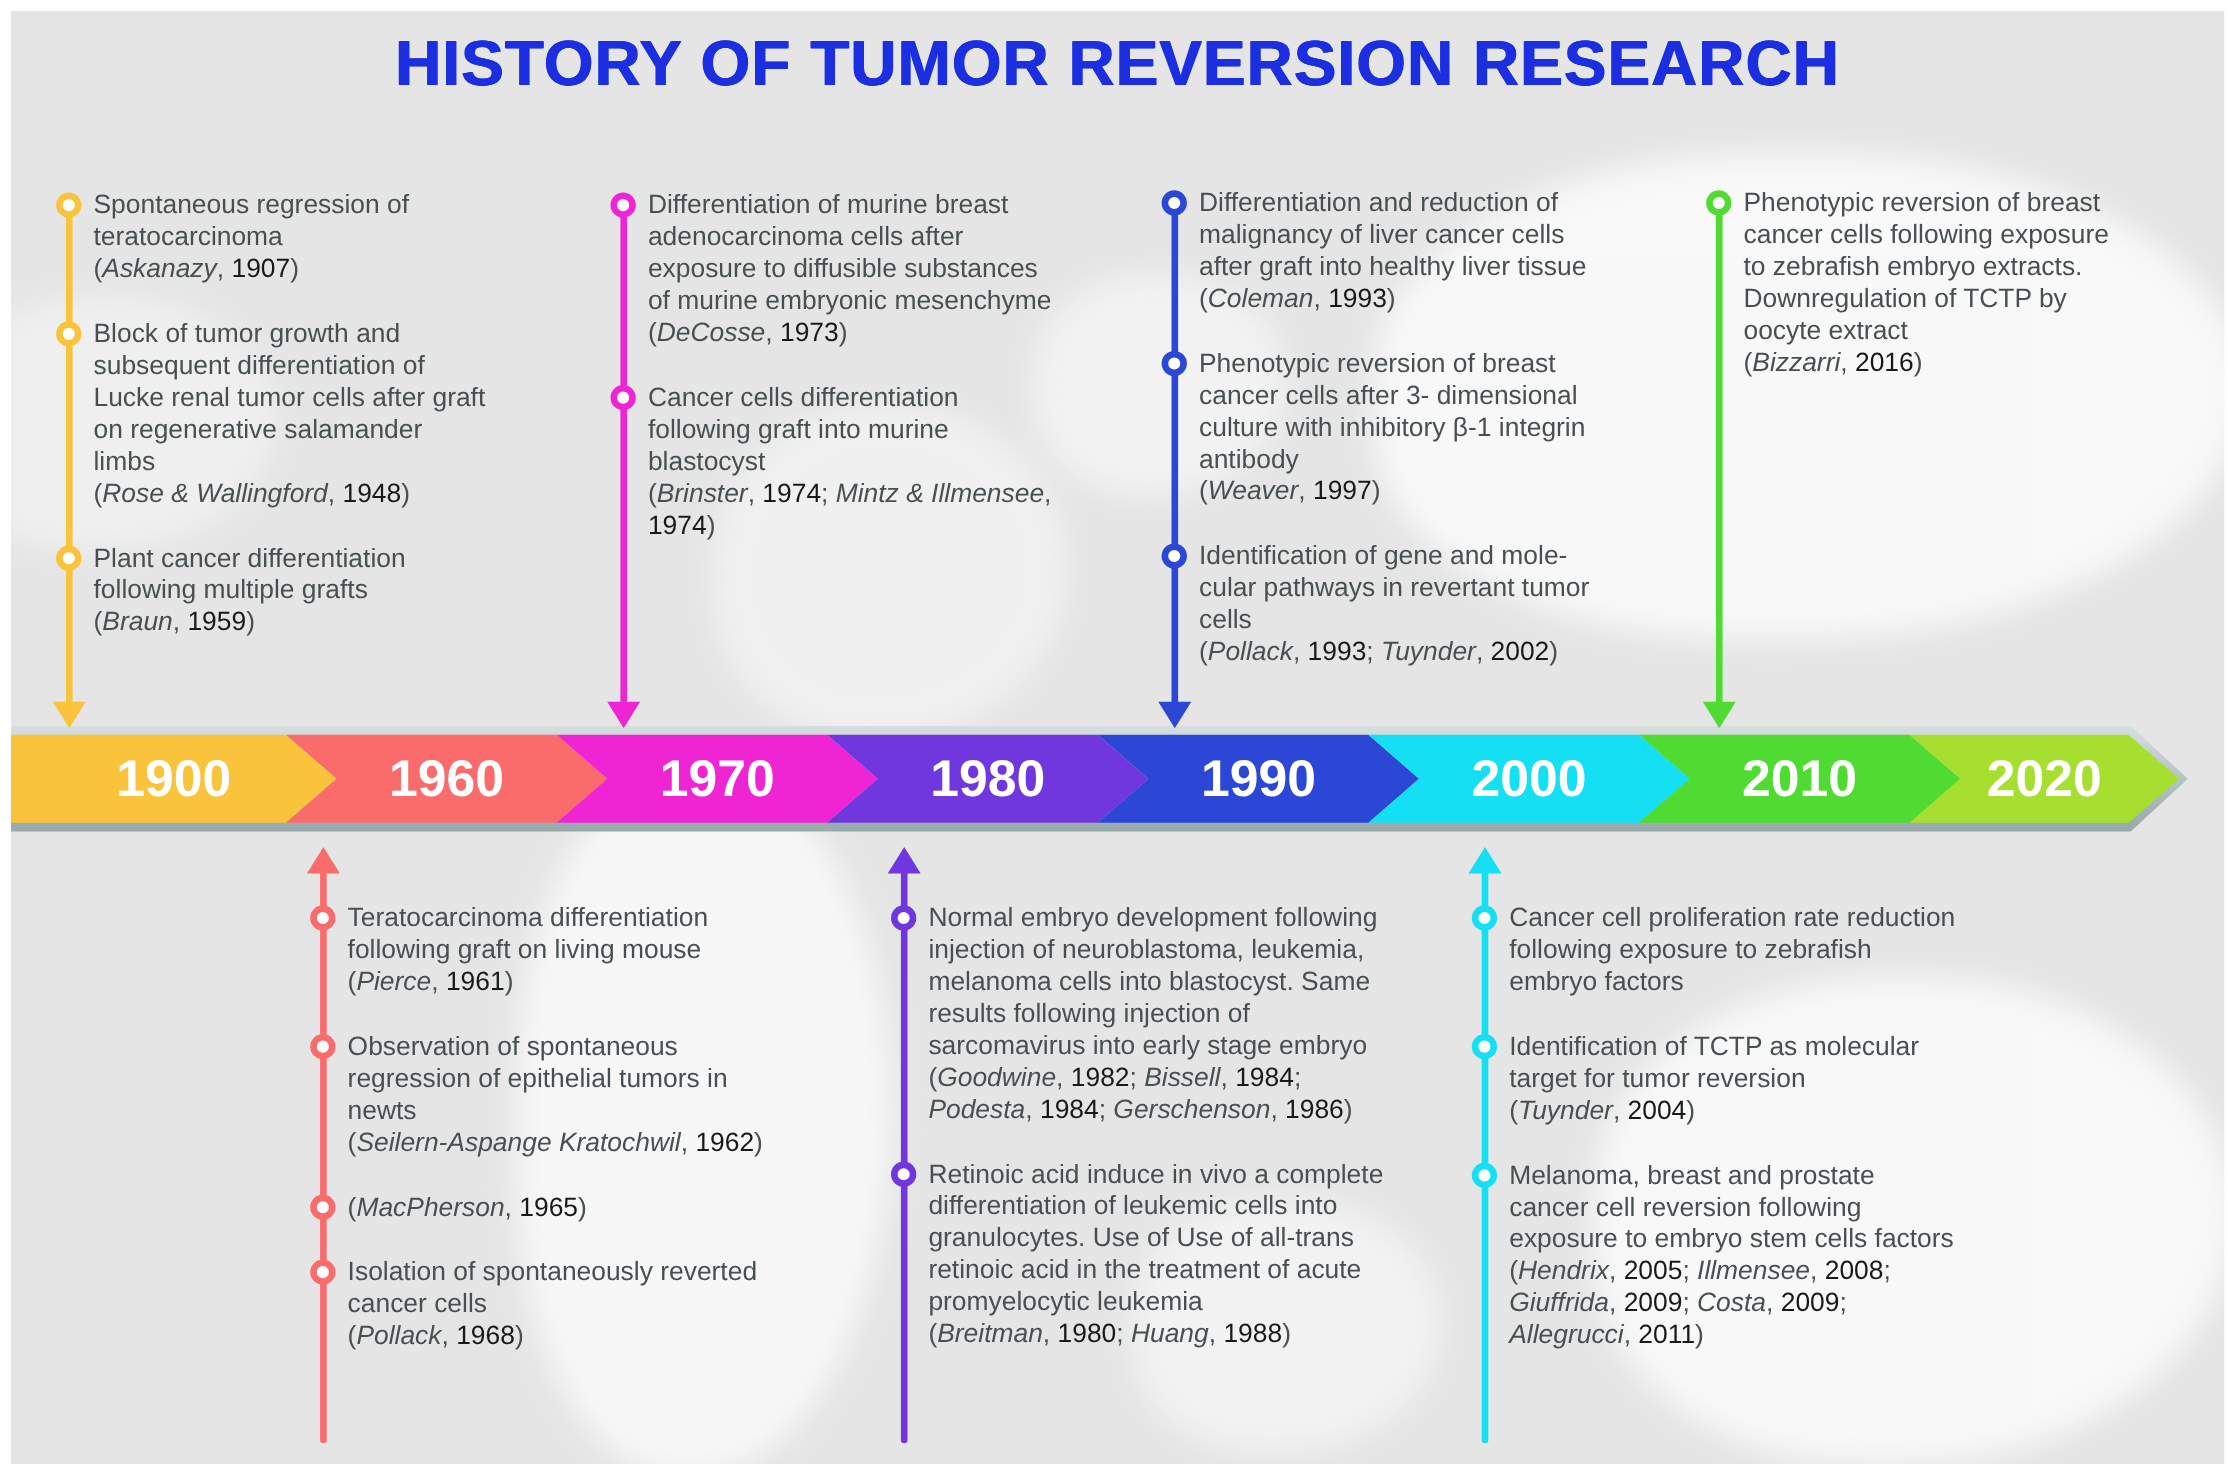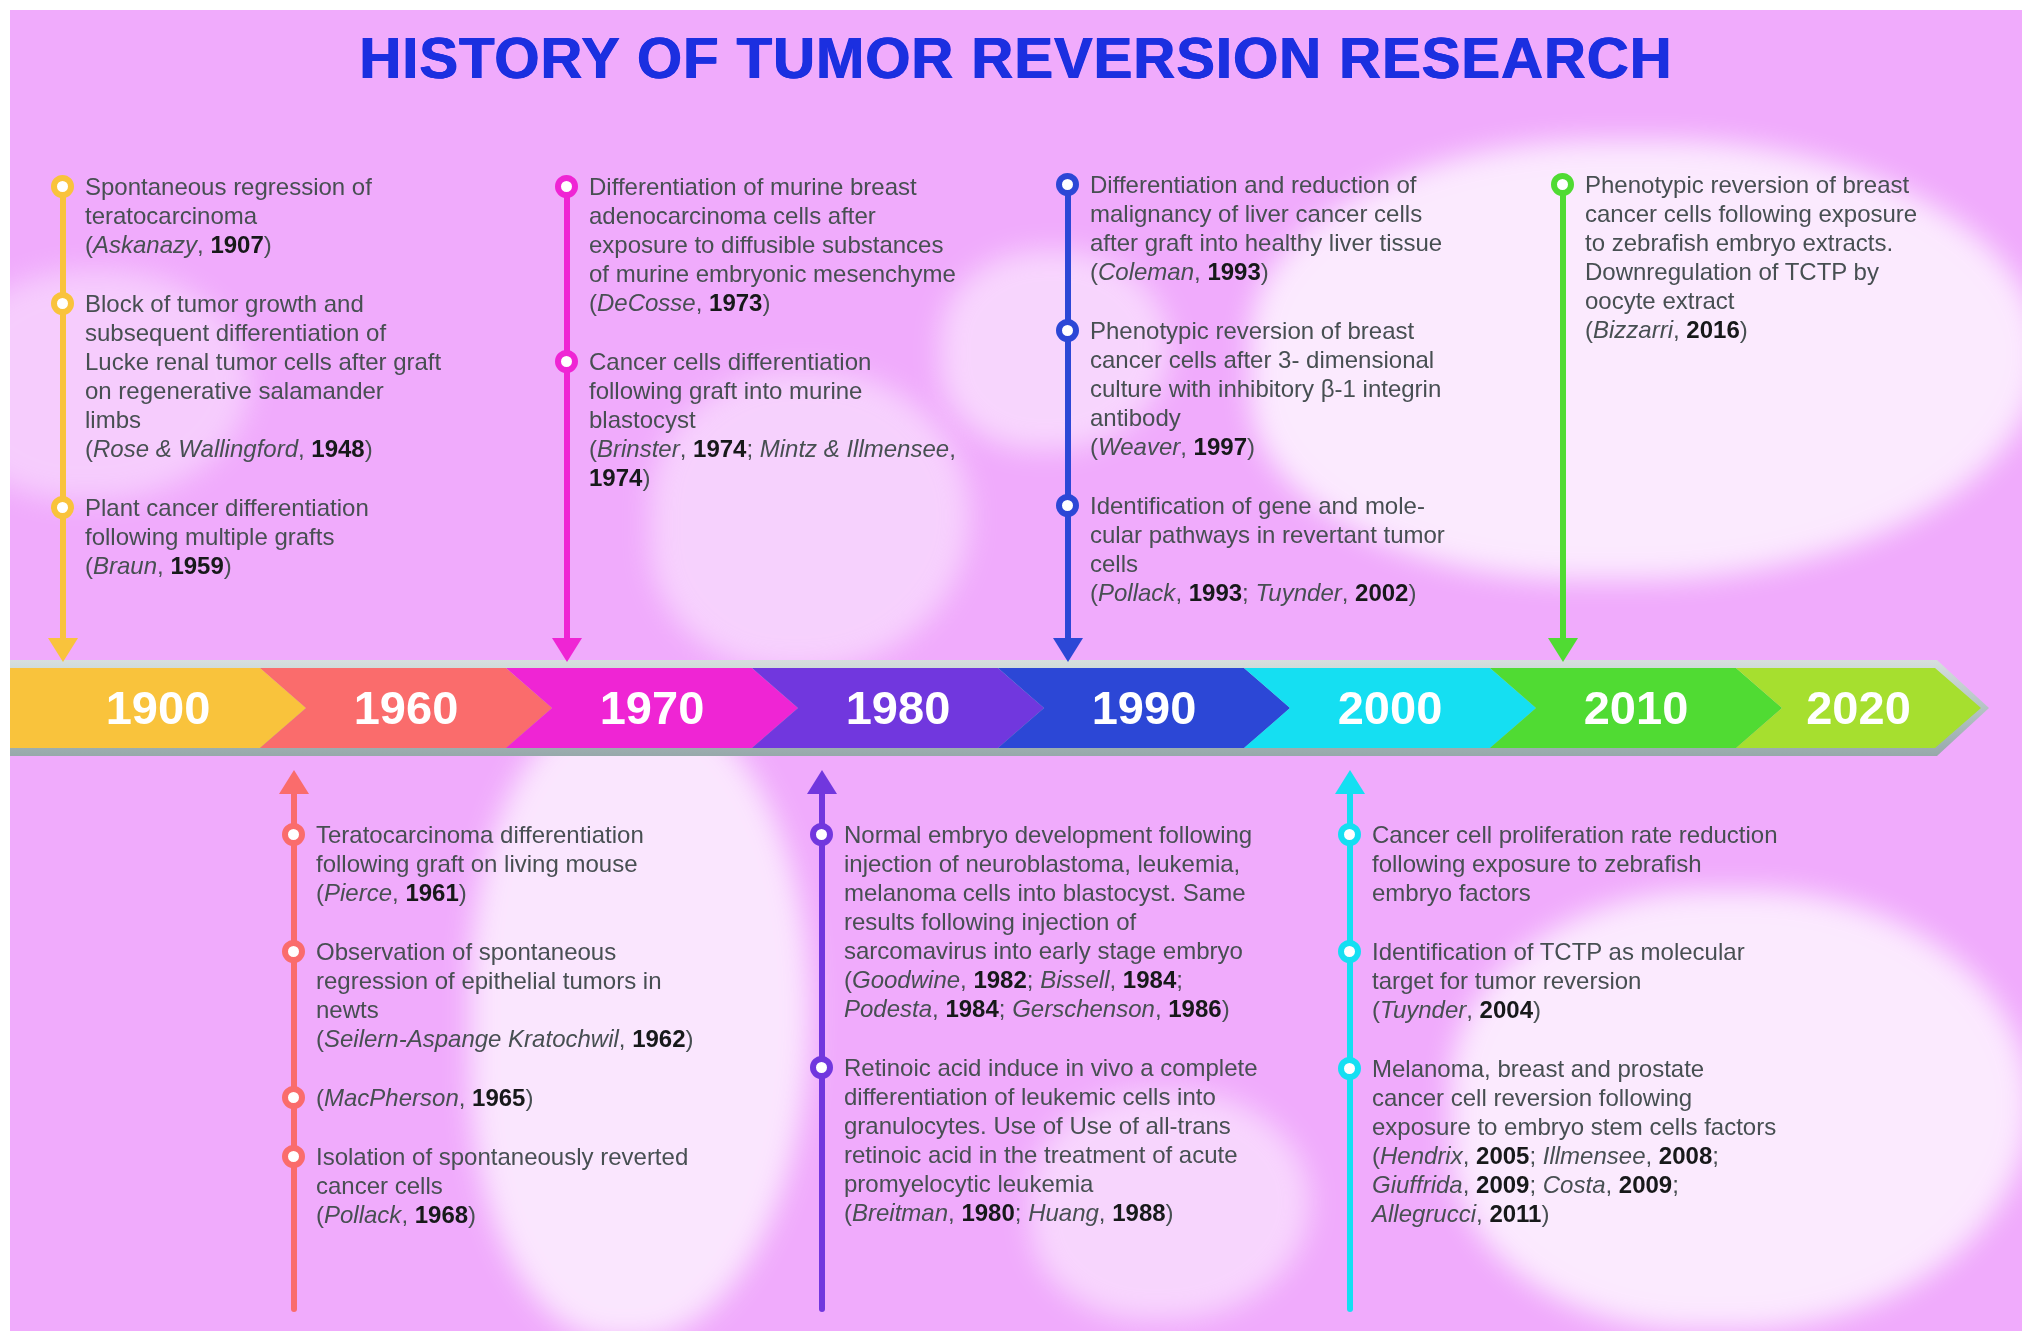--- a/index.html
+++ b/index.html
@@ -1,17 +1,17 @@
 <!DOCTYPE html>
 <html><head>
 <meta charset="utf-8">
 <style>
   html,body{margin:0;padding:0;background:#ffffff;}
   body{width:2032px;height:1341px;position:relative;font-family:"Liberation Sans",sans-serif;overflow:hidden;}
-  #canvas{position:absolute;left:10px;top:10px;width:2012px;height:1321px;background:#f0abfc;overflow:hidden;}
+  #canvas{position:absolute;left:10px;top:10px;width:2012px;height:1321px;background:#e5e5e5;overflow:hidden;}
   .map-blob{position:absolute;background:#ffffff;filter:blur(14px);border-radius:48% 52% 55% 45%;}
   #page-title{position:absolute;left:0;top:14px;width:100%;text-align:center;margin:0;
     font-size:58px;font-weight:bold;letter-spacing:1px;color:#1b2fe0;
     text-shadow:0.6px 0 0 #1b2fe0, -0.6px 0 0 #1b2fe0;}
   #timeline-svg{position:absolute;left:0;top:648px;width:2012px;height:100px;display:block;}
   .colbox{position:absolute;}
   .vline{position:absolute;left:17px;width:6px;border-radius:3px;}
   .above .vline, .colbox.above .vline{top:16px;bottom:14px;}
   .colbox.above .vline{top:16px;bottom:14px;}
   .colbox.below .vline{top:18px;bottom:8px;}
@@ -20,21 +20,21 @@
   .arrow-up{position:absolute;left:5px;top:0;width:0;height:0;
     border-left:15px solid transparent;border-right:15px solid transparent;border-bottom:24px solid #000;}
   .events{position:relative;margin-left:42px;}
   .colbox.below .events{padding-top:50px;}
   .event{position:relative;margin-bottom:30px;}
   .ring{position:absolute;left:-34px;top:3px;width:11px;height:11px;border:6px solid #000;
     border-radius:50%;background:#ffffff;box-sizing:content-box;}
   .etext{font-size:24px;line-height:29px;color:#474f52;}
   .eref{font-size:24px;line-height:29px;color:#474f52;}
   .eref i{color:#474f52;text-align:right;}
-  .eref b{color:#17191a;font-weight:bold;}
+  .eref b{color:#17191a;font-weight:normal;}
   
   #col0{left:33px;top:162px;width:400px;height:486px;}   
   #col1{left:264px;top:760px;width:440px;height:550px;}  
   #col2{left:537px;top:162px;width:420px;height:486px;}  
   #col3{left:792px;top:760px;width:462px;height:550px;}  
   #col4{left:1038px;top:160px;width:420px;height:488px;} 
   #col5{left:1320px;top:760px;width:452px;height:550px;} 
   #col6{left:1533px;top:160px;width:400px;height:488px;} 
 </style>
 </head>

